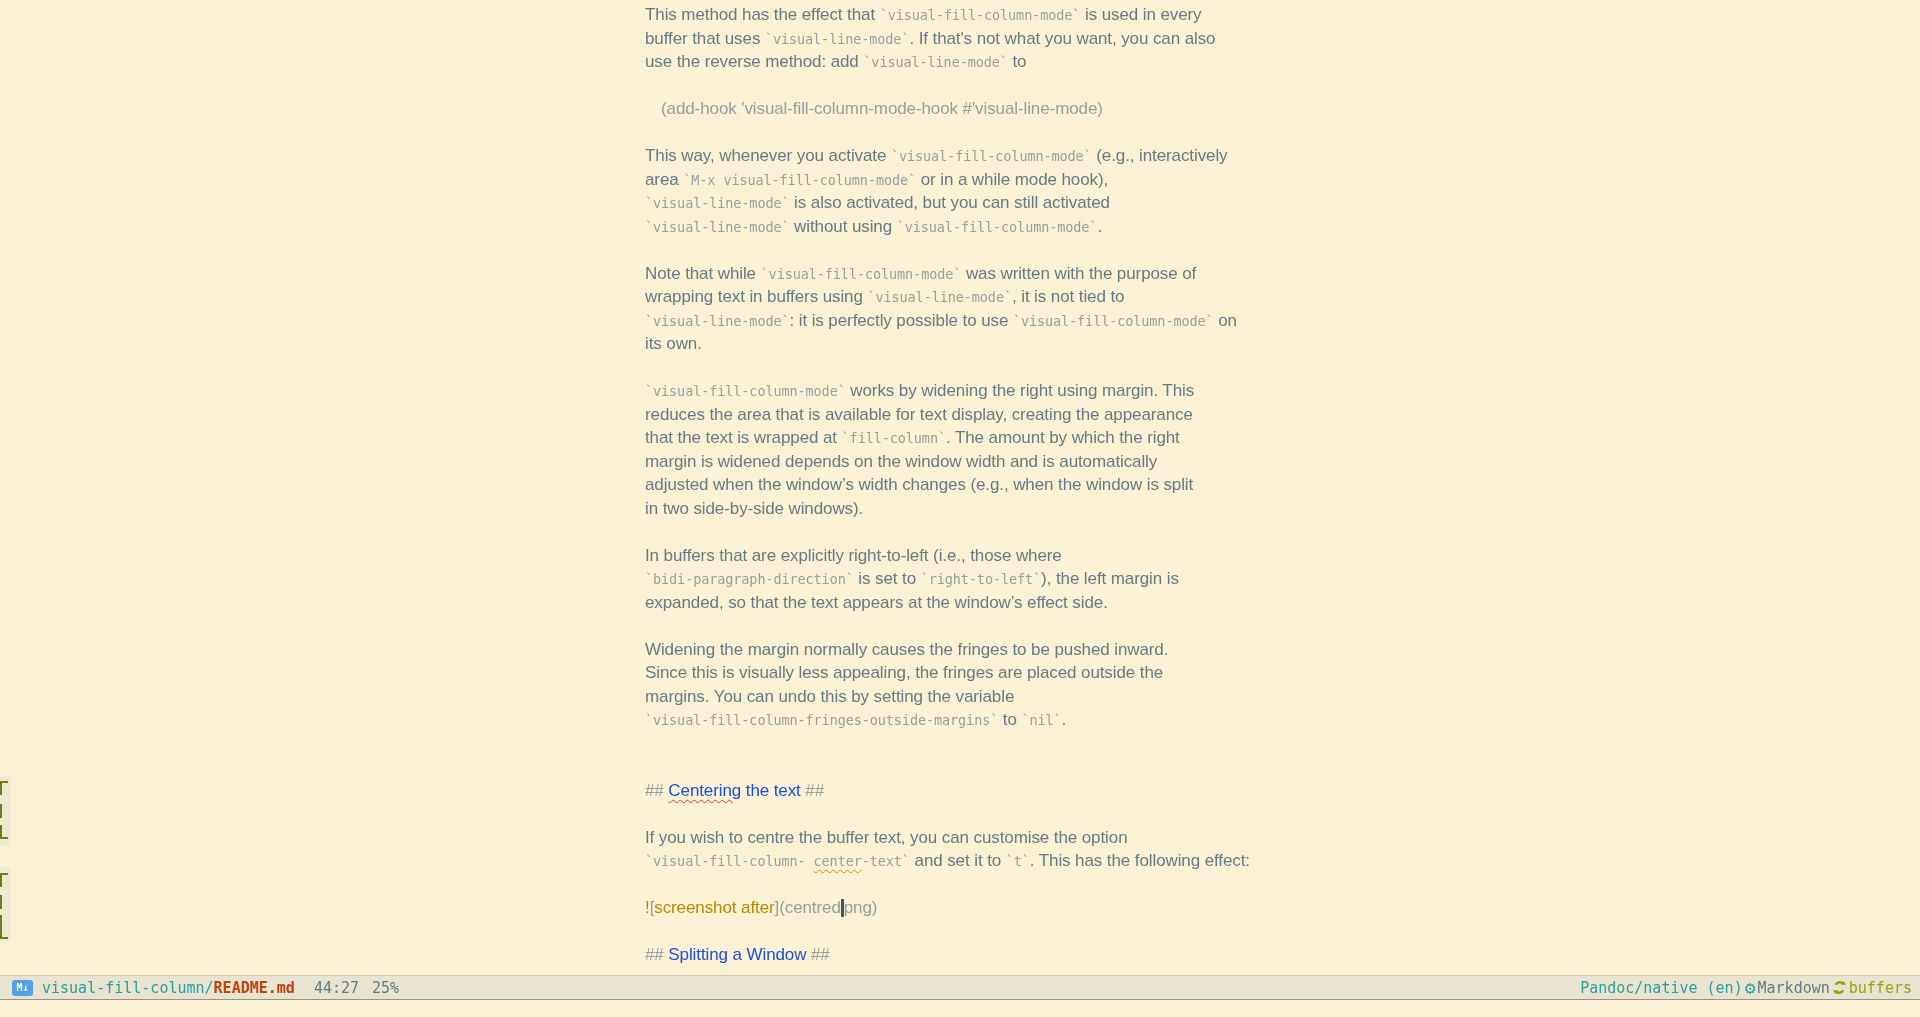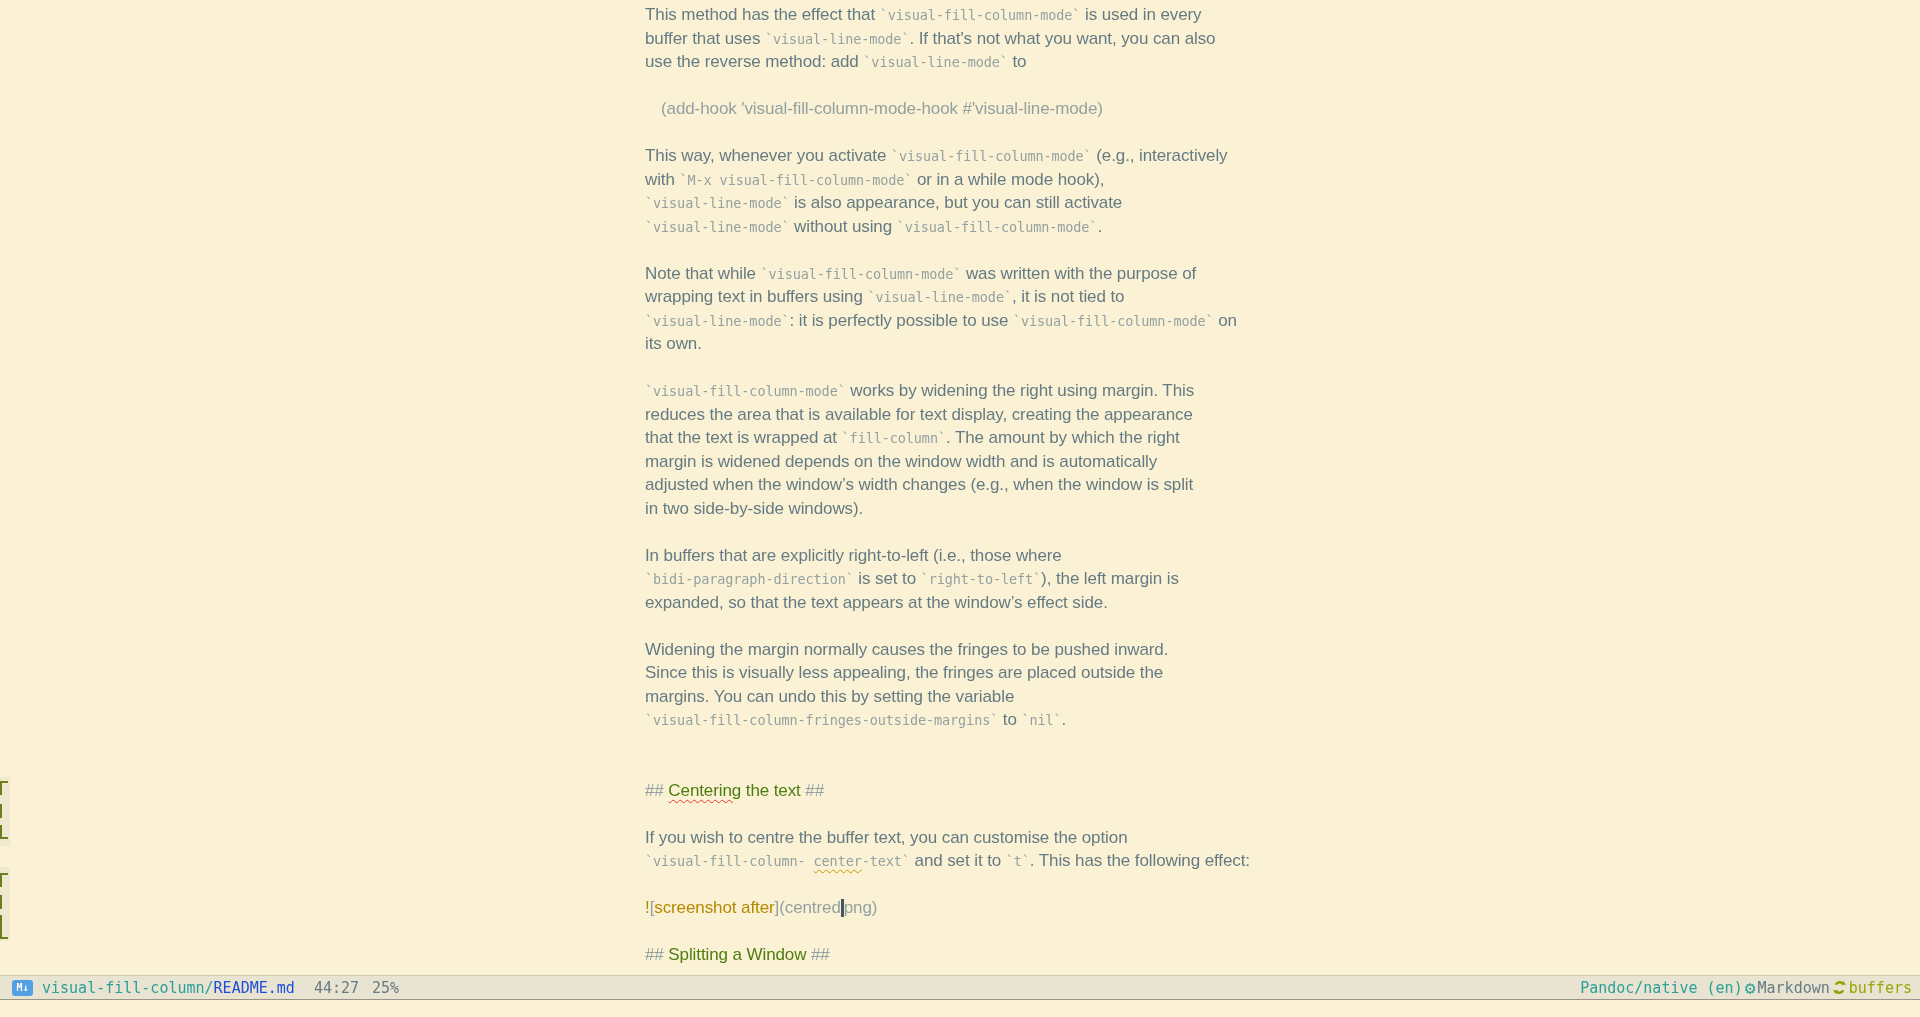--- a/index.html
+++ b/index.html
@@ -13,21 +13,21 @@
   
   #buffer { position:absolute; left:645px; top:3px; width:700px; }
   .block { }
   .line  { height:23.5px; line-height:23.5px; white-space:nowrap; font-size:17px; letter-spacing:-0.1px; }
   .st    { color:#657b83; }
   .sc    { font-family:"DejaVu Sans Mono", monospace; font-size:13.5px; color:#93a1a1; }
   .sdup  { text-decoration-line:underline; text-decoration-style:wavy; text-decoration-color:#c49b00; text-decoration-thickness:1px; text-underline-offset:3px;margin-left:8px; }
   .spre  { color:#93a1a1; }
   .b-pre .line { padding-left:16px; }
   .shd   { color:#93a1a1; }
-  .shl   { color:#4d7c0f; }
+  .shl   { color:#1d4ed8; }
   .smis  { text-decoration-line:underline; text-decoration-style:wavy; text-decoration-color:#e13b2a; text-decoration-thickness:1px; text-underline-offset:3px; }
   .sbang { color:#b58900; }
   .sbr   { color:#93a1a1; }
   .slink { color:#b58900; }
   .surl  { color:#93a1a1; }
   .scur  { display:inline-block; width:3px; height:18px; background:#44555e; vertical-align:text-bottom; }
 
   
   .fstrip { position:absolute; left:0; width:10px; background:#efe9cf; }
   .fmark  { position:absolute; left:0; }
@@ -44,21 +44,21 @@
     font-family:"DejaVu Sans Mono", monospace; font-size:15px; color:#657b83;
   }
   .ml-left  { display:flex; align-items:center; padding-left:12px; gap:9px; }
   .ml-right { display:flex; align-items:center; margin-left:auto; padding-right:8px; gap:2px; }
   .md-icon {
     width:21px; height:16px; border-radius:3px; background:#53a0e4;
     color:#ffffff; font-weight:bold; font-size:10px; line-height:16px; text-align:center;
     font-family:"DejaVu Sans Mono", monospace;
   }
   .ml-path  { color:#2aa198; }
-  .ml-file  { color:#1d4ed8; font-weight:normal; }
+  .ml-file  { color:#c2410c; font-weight:bold; }
   .ml-pos   { margin-left:10px; }
   .ml-pct   { margin-left:4px; }
   .ml-pandoc{ color:#2aa198; }
   .gear     { color:#2aa198; font-size:18px; line-height:18px; cursor:default; }
   .ml-mode  { color:#657b83; }
   .git      { display:flex; align-items:center; gap:2px; }
   .ml-branch{ color:#9aa509; }
 
   #echo-area { position:absolute; left:0; top:1001px; width:1920px; height:16px; background:#fbf2d5; }
 </style>
@@ -69,22 +69,22 @@
     <div class="block b-p" style="margin-top: 0px;">
       <div class="line"><span class="st">This method has the effect that </span><span class="sc">`visual-fill-column-mode`</span><span class="st"> is used in every</span></div>
       <div class="line"><span class="st">buffer that uses </span><span class="sc">`visual-line-mode`</span><span class="st">. If that's not what you want, you can also</span></div>
       <div class="line"><span class="st">use the reverse method: add </span><span class="sc">`visual-line-mode`</span><span class="st"> to</span></div>
     </div>
     <div class="block b-pre" style="margin-top: 23.5px;">
       <div class="line"><span class="spre">(add-hook 'visual-fill-column-mode-hook #'visual-line-mode)</span></div>
     </div>
     <div class="block b-p" style="margin-top: 23.5px;">
       <div class="line"><span class="st">This way, whenever you activate </span><span class="sc">`visual-fill-column-mode`</span><span class="st"> (e.g., interactively</span></div>
-      <div class="line"><span class="st">with </span><span class="sc">`M-x visual-fill-column-mode`</span><span class="st"> or in a while mode hook),</span></div>
-      <div class="line"><span class="sc">`visual-line-mode`</span><span class="st"> is also appearance, but you can still activate</span></div>
+      <div class="line"><span class="st">area </span><span class="sc">`M-x visual-fill-column-mode`</span><span class="st"> or in a while mode hook),</span></div>
+      <div class="line"><span class="sc">`visual-line-mode`</span><span class="st"> is also activated, but you can still activated</span></div>
       <div class="line"><span class="sc">`visual-line-mode`</span><span class="st"> without using </span><span class="sc">`visual-fill-column-mode`</span><span class="st">.</span></div>
     </div>
     <div class="block b-p" style="margin-top: 23.5px;">
       <div class="line"><span class="st">Note that while </span><span class="sc">`visual-fill-column-mode`</span><span class="st"> was written with the purpose of</span></div>
       <div class="line"><span class="st">wrapping text in buffers using </span><span class="sc">`visual-line-mode`</span><span class="st">, it is not tied to</span></div>
       <div class="line"><span class="sc">`visual-line-mode`</span><span class="st">: it is perfectly possible to use </span><span class="sc">`visual-fill-column-mode`</span><span class="st"> on</span></div>
       <div class="line"><span class="st">its own.</span></div>
     </div>
     <div class="block b-p" style="margin-top: 23.5px;">
       <div class="line"><span class="sc">`visual-fill-column-mode`</span><span class="st"> works by widening the right using margin. This</span></div>

